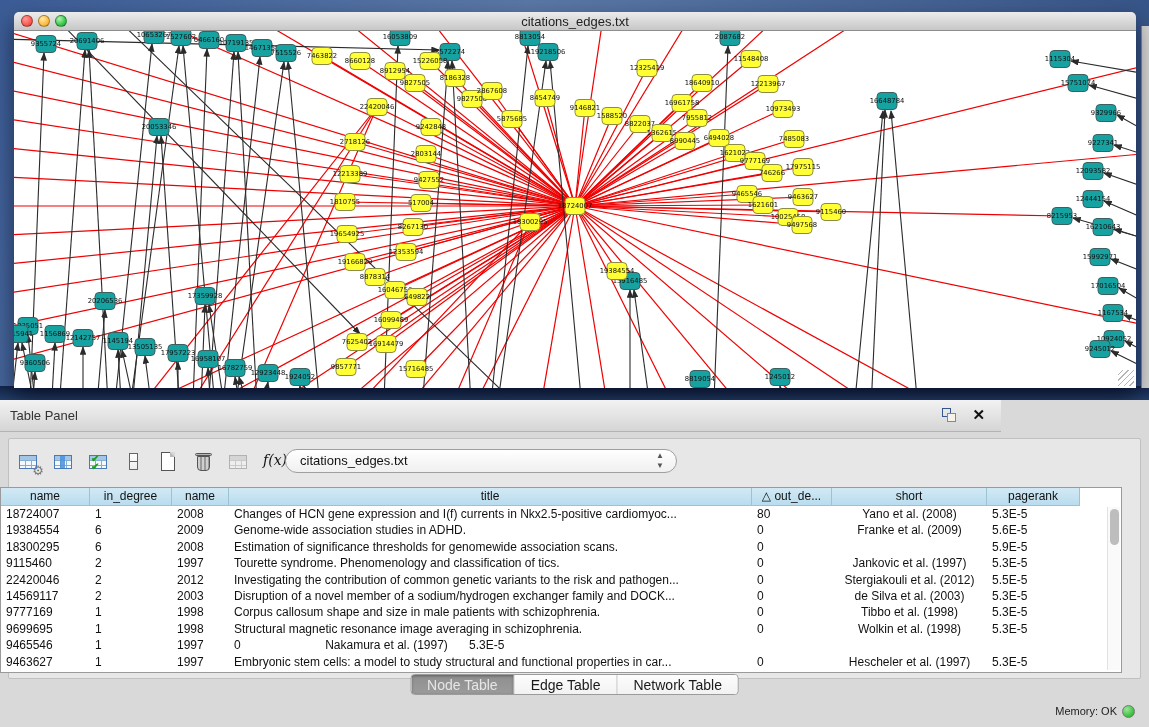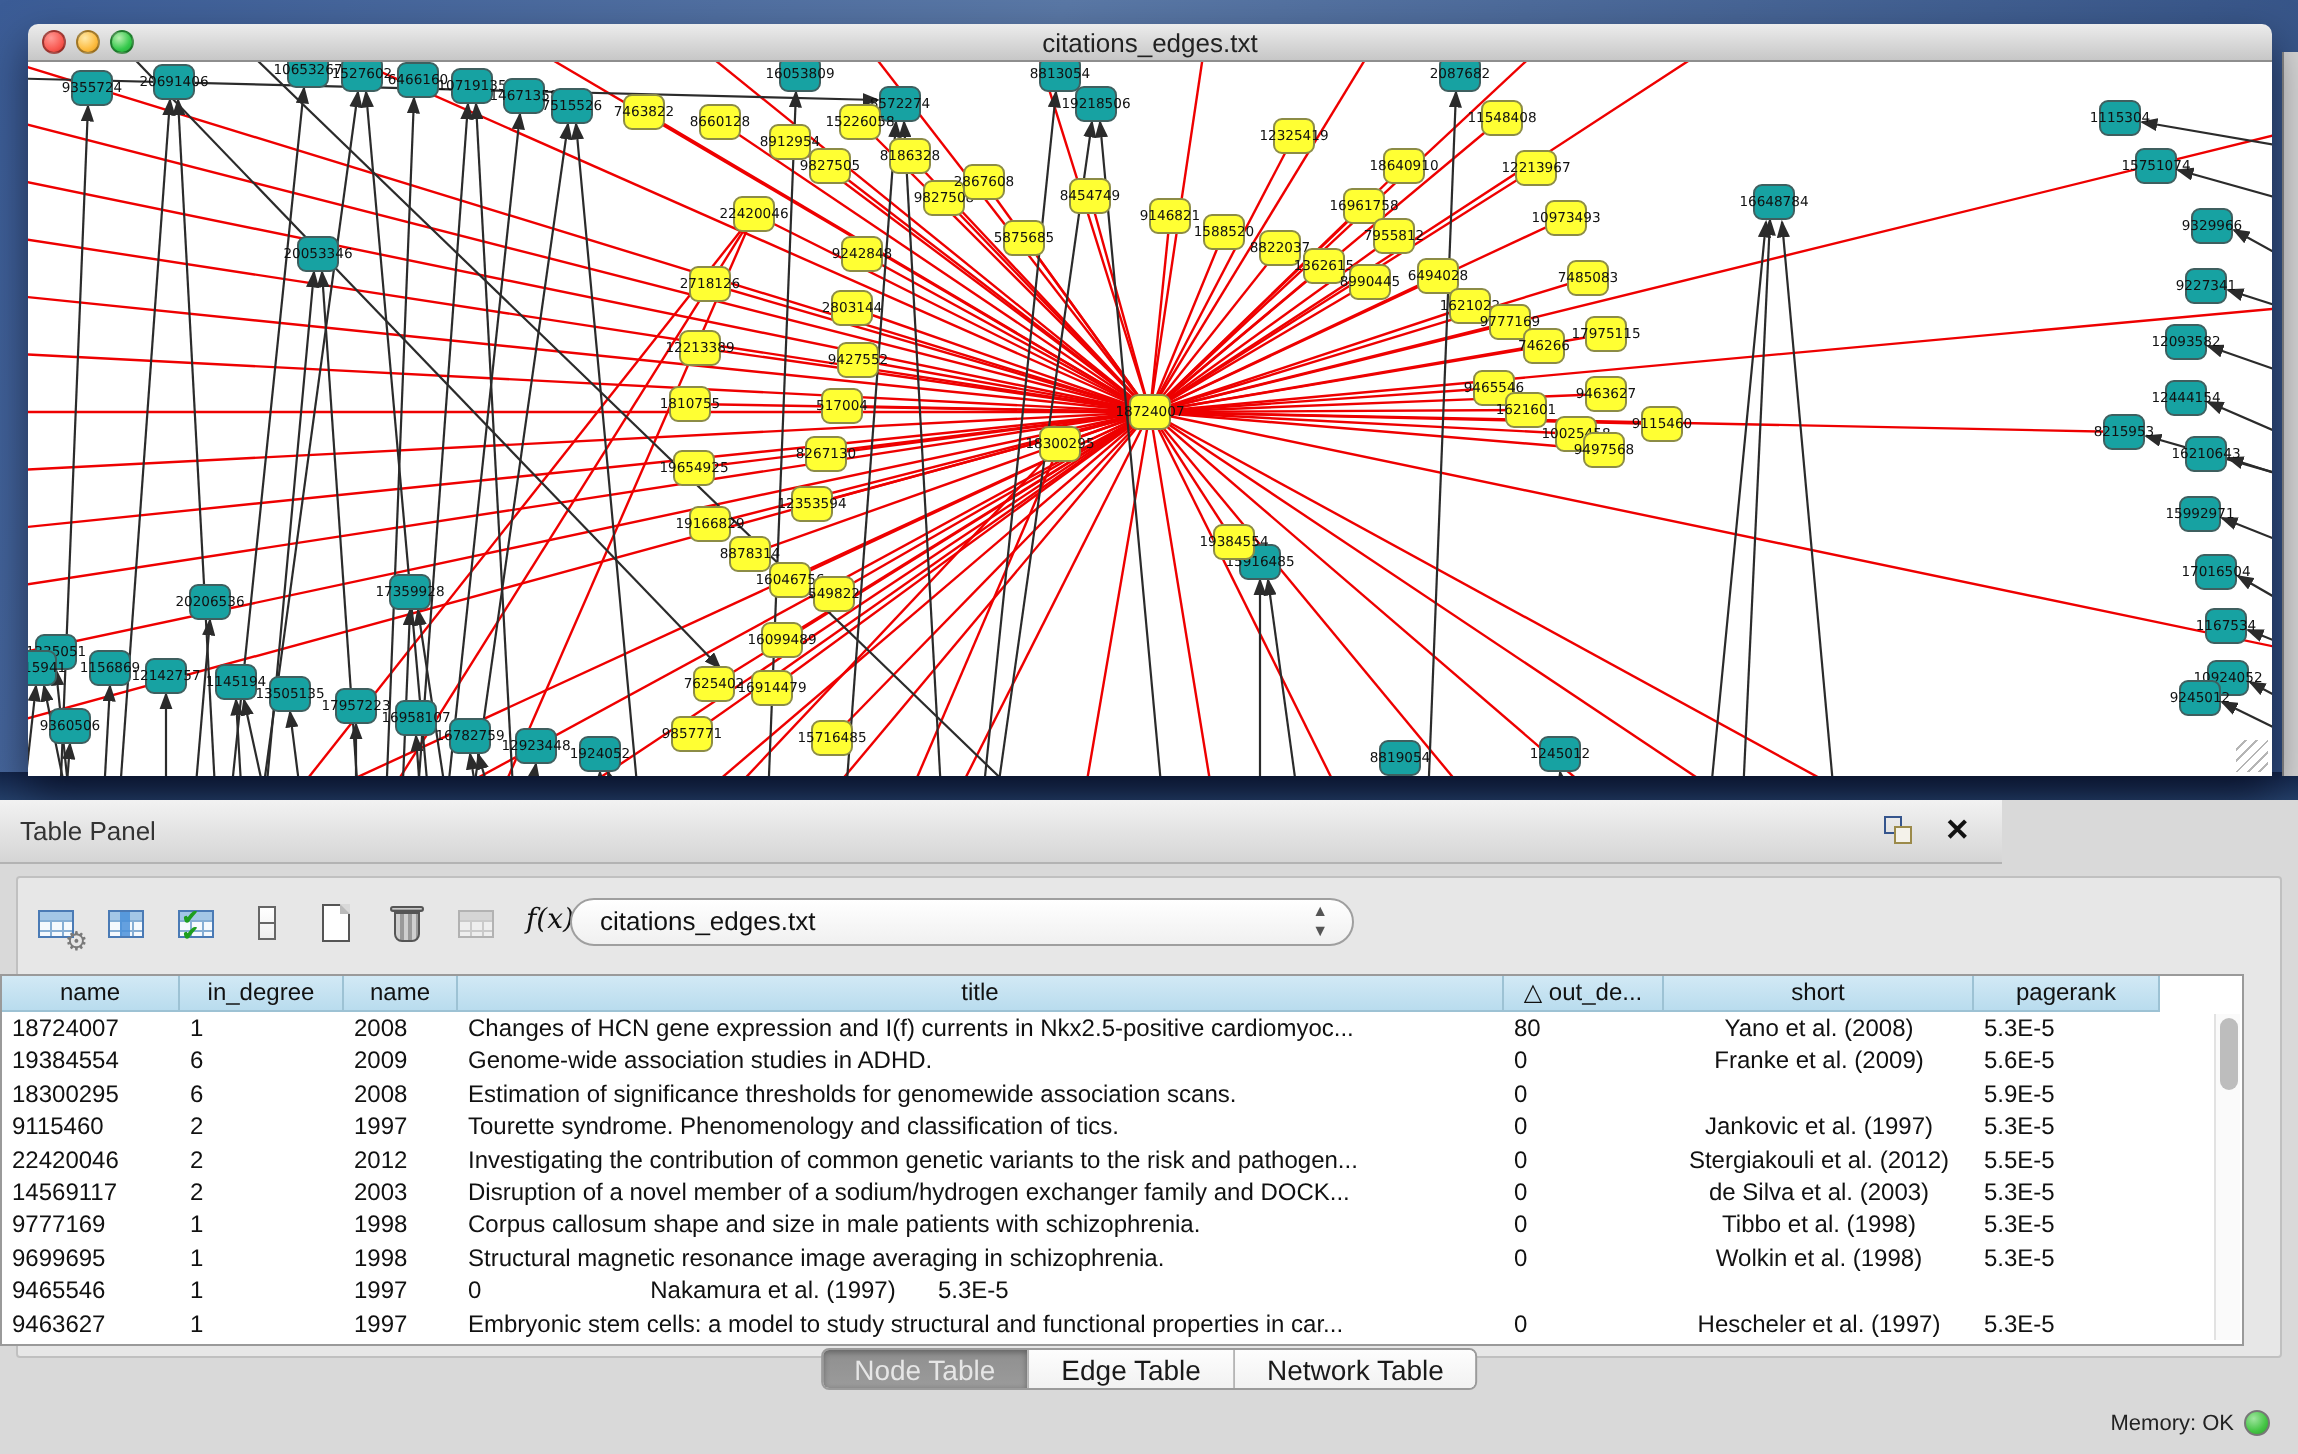--- a/index.html
+++ b/index.html
@@ -101,21 +101,21 @@
   .tabsbar { position:absolute; left:50%; transform:translateX(-50%); top:274px;
     display:flex; border:1px solid #9b9b9b; border-radius:4px; overflow:hidden;
     background:#fcfcfc; height:21px; }
   .tab { font-size:14px; padding:0 16px; line-height:20px; color:#1a1a1a;
     border-right:1px solid #b5b5b5; background:linear-gradient(#fdfdfd,#f2f2f2); }
   .tab:last-child { border-right:none; }
   .tab.sel { background:linear-gradient(#8f8f8f,#9b9b9b); color:#e6e6e6;
     box-shadow:inset 0 1px 3px rgba(0,0,0,.35); }
 
   .statusbar { position:absolute; right:14px; top:305px; display:flex;
-    align-items:center; gap:5px; }
+    gap:5px; }
   .status-label { font-size:11px; color:#222; }
   .status-dot { width:13px; height:13px; border-radius:50%;
     background:radial-gradient(circle at 35% 30%, #9fe59f, #44c544 60%, #2f9b2f);
     border:1px solid #777; }
 </style>
 </head>
 <body>
 
 <div class="desktop">
   <div class="win-shadow"></div>

